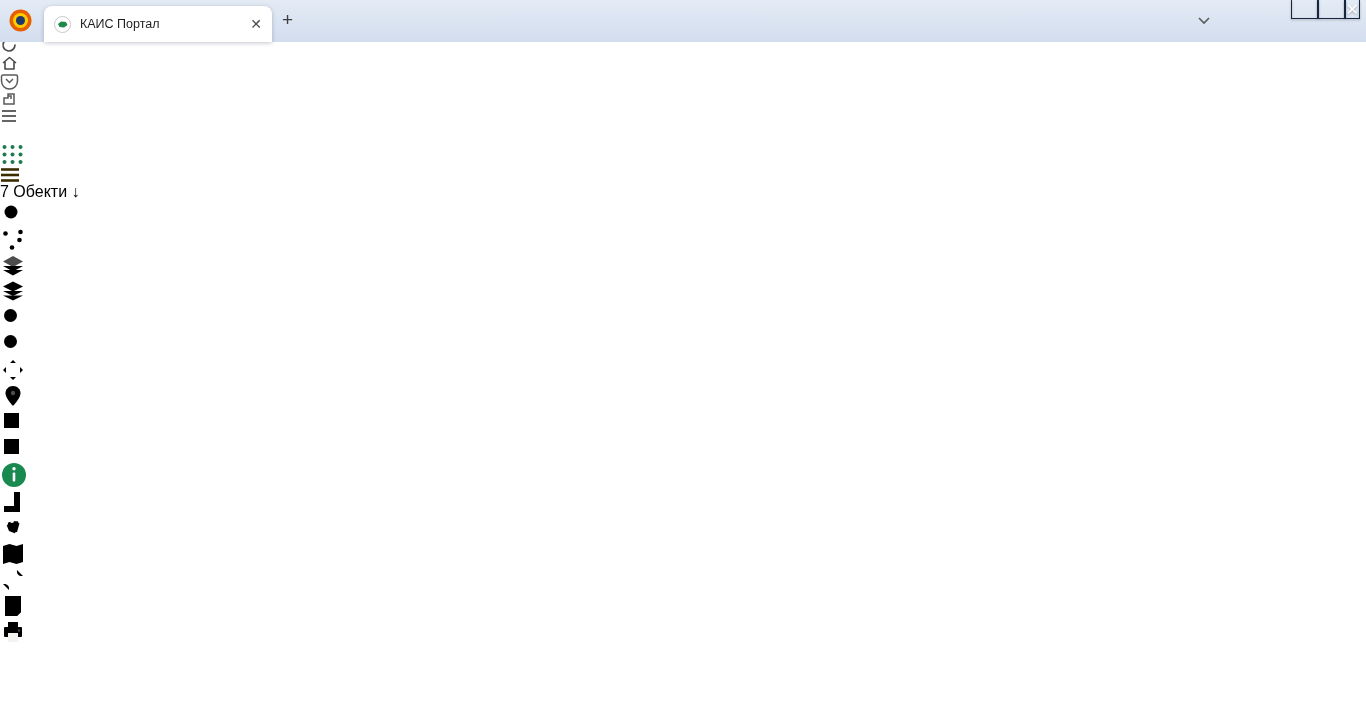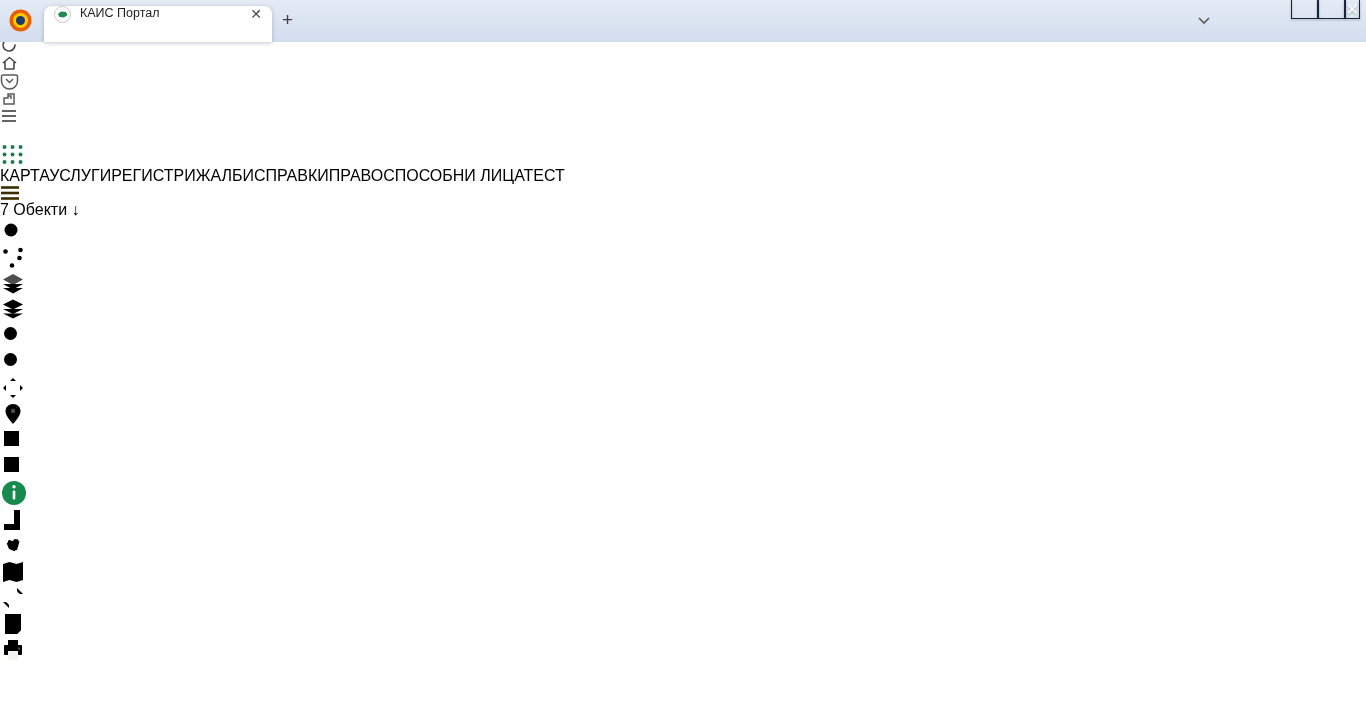--- a/index.html
+++ b/index.html
@@ -1,21 +1,21 @@
 <!DOCTYPE html>
 <html><head>
 <meta charset="utf-8">
 <style>
   *{margin:0;padding:0;box-sizing:border-box}
   html,body{width:1366px;height:728px;overflow:hidden;font-family:"Liberation Sans",sans-serif;background:#fff}
   svg{display:block}
   
   .titlebar{position:absolute;left:0;top:0;width:1366px;height:42px;background:linear-gradient(#e4ebf5,#d2ddee)}
   .fx-logo{position:absolute;left:9px;top:9px}
-  .tab{position:absolute;left:44px;top:6px;width:228px;height:36px;background:#fff;border-radius:8px 8px 0 0;box-shadow:0 1px 4px rgba(80,90,110,.35);display:flex;padding:0 10px}
+  .tab{position:absolute;left:44px;top:6px;width:228px;height:36px;background:#fff;border-radius:8px 8px 0 0;box-shadow:0 1px 4px rgba(80,90,110,.35);display:flex;align-items:center;padding:0 10px}
   .tab-title{font-size:12.5px;color:#1f1f1f;margin-left:9px;flex:1;white-space:nowrap;overflow:hidden}
   .tab-close{color:#4a4a4a;font-size:14px;cursor:pointer}
   .newtab{position:absolute;left:282px;top:9px;font-size:19px;color:#3f3f3f}
   .tabs-chevron{position:absolute;left:1196px;top:13px}
   .winbtns{position:absolute;right:6px;top:0;display:flex;filter:drop-shadow(0 1px 1px rgba(0,0,0,.3))}
   .wb{height:19px;display:flex;align-items:center;justify-content:center;border:1px solid #16263f;border-top:none;color:#fff}
   .wb-min,.wb-max{width:27px;background:linear-gradient(#6e8cb5 0%,#3a5580 45%,#273d5e 50%,#31497') }
   .wb-min,.wb-max{background:linear-gradient(#6e8cb5,#2c4468)}
   .wb-close{width:45px;background:linear-gradient(#ea8a64,#c13e26);border-radius:0 0 4px 4px;font-size:11px;font-weight:bold}
   .wb-min span{width:10px;height:3px;background:#fff;margin-top:7px}
@@ -163,21 +163,20 @@
         <circle cx="4.5" cy="5" r="2"></circle>
         <circle cx="12.5" cy="5" r="2"></circle>
         <circle cx="20.5" cy="5" r="2"></circle>
         <circle cx="4.5" cy="12.5" r="2"></circle>
         <circle cx="12.5" cy="12.5" r="2"></circle>
         <circle cx="20.5" cy="12.5" r="2"></circle>
         <circle cx="4.5" cy="20" r="2"></circle>
         <circle cx="12.5" cy="20" r="2"></circle>
         <circle cx="20.5" cy="20" r="2"></circle>
       </svg></span>
-  <div id="nav-items"><span class="nav-item">КАРТА</span><span class="nav-item">УСЛУГИ</span><span class="nav-item">РЕГИСТРИ</span><span class="nav-item">ЖАЛБИ</span><span class="nav-item">СПРАВКИ</span><span class="nav-item">ПРАВОСПОСОБНИ ЛИЦА</span><span class="nav-item">ТЕСТ</span></div>
 </div>
 <div class="pill">
   <span>
     <svg width="20" height="16" viewBox="0 0 20 16" stroke="#3b2c00" stroke-width="2.6">
         <line x1="1" y1="2.5" x2="19" y2="2.5"></line>
         <line x1="1" y1="8" x2="19" y2="8"></line>
         <line x1="1" y1="13.5" x2="19" y2="13.5"></line>
       </svg></span>
   <span class="pill-label">7 Обекти</span>
   <span class="pill-circle">↓</span>

